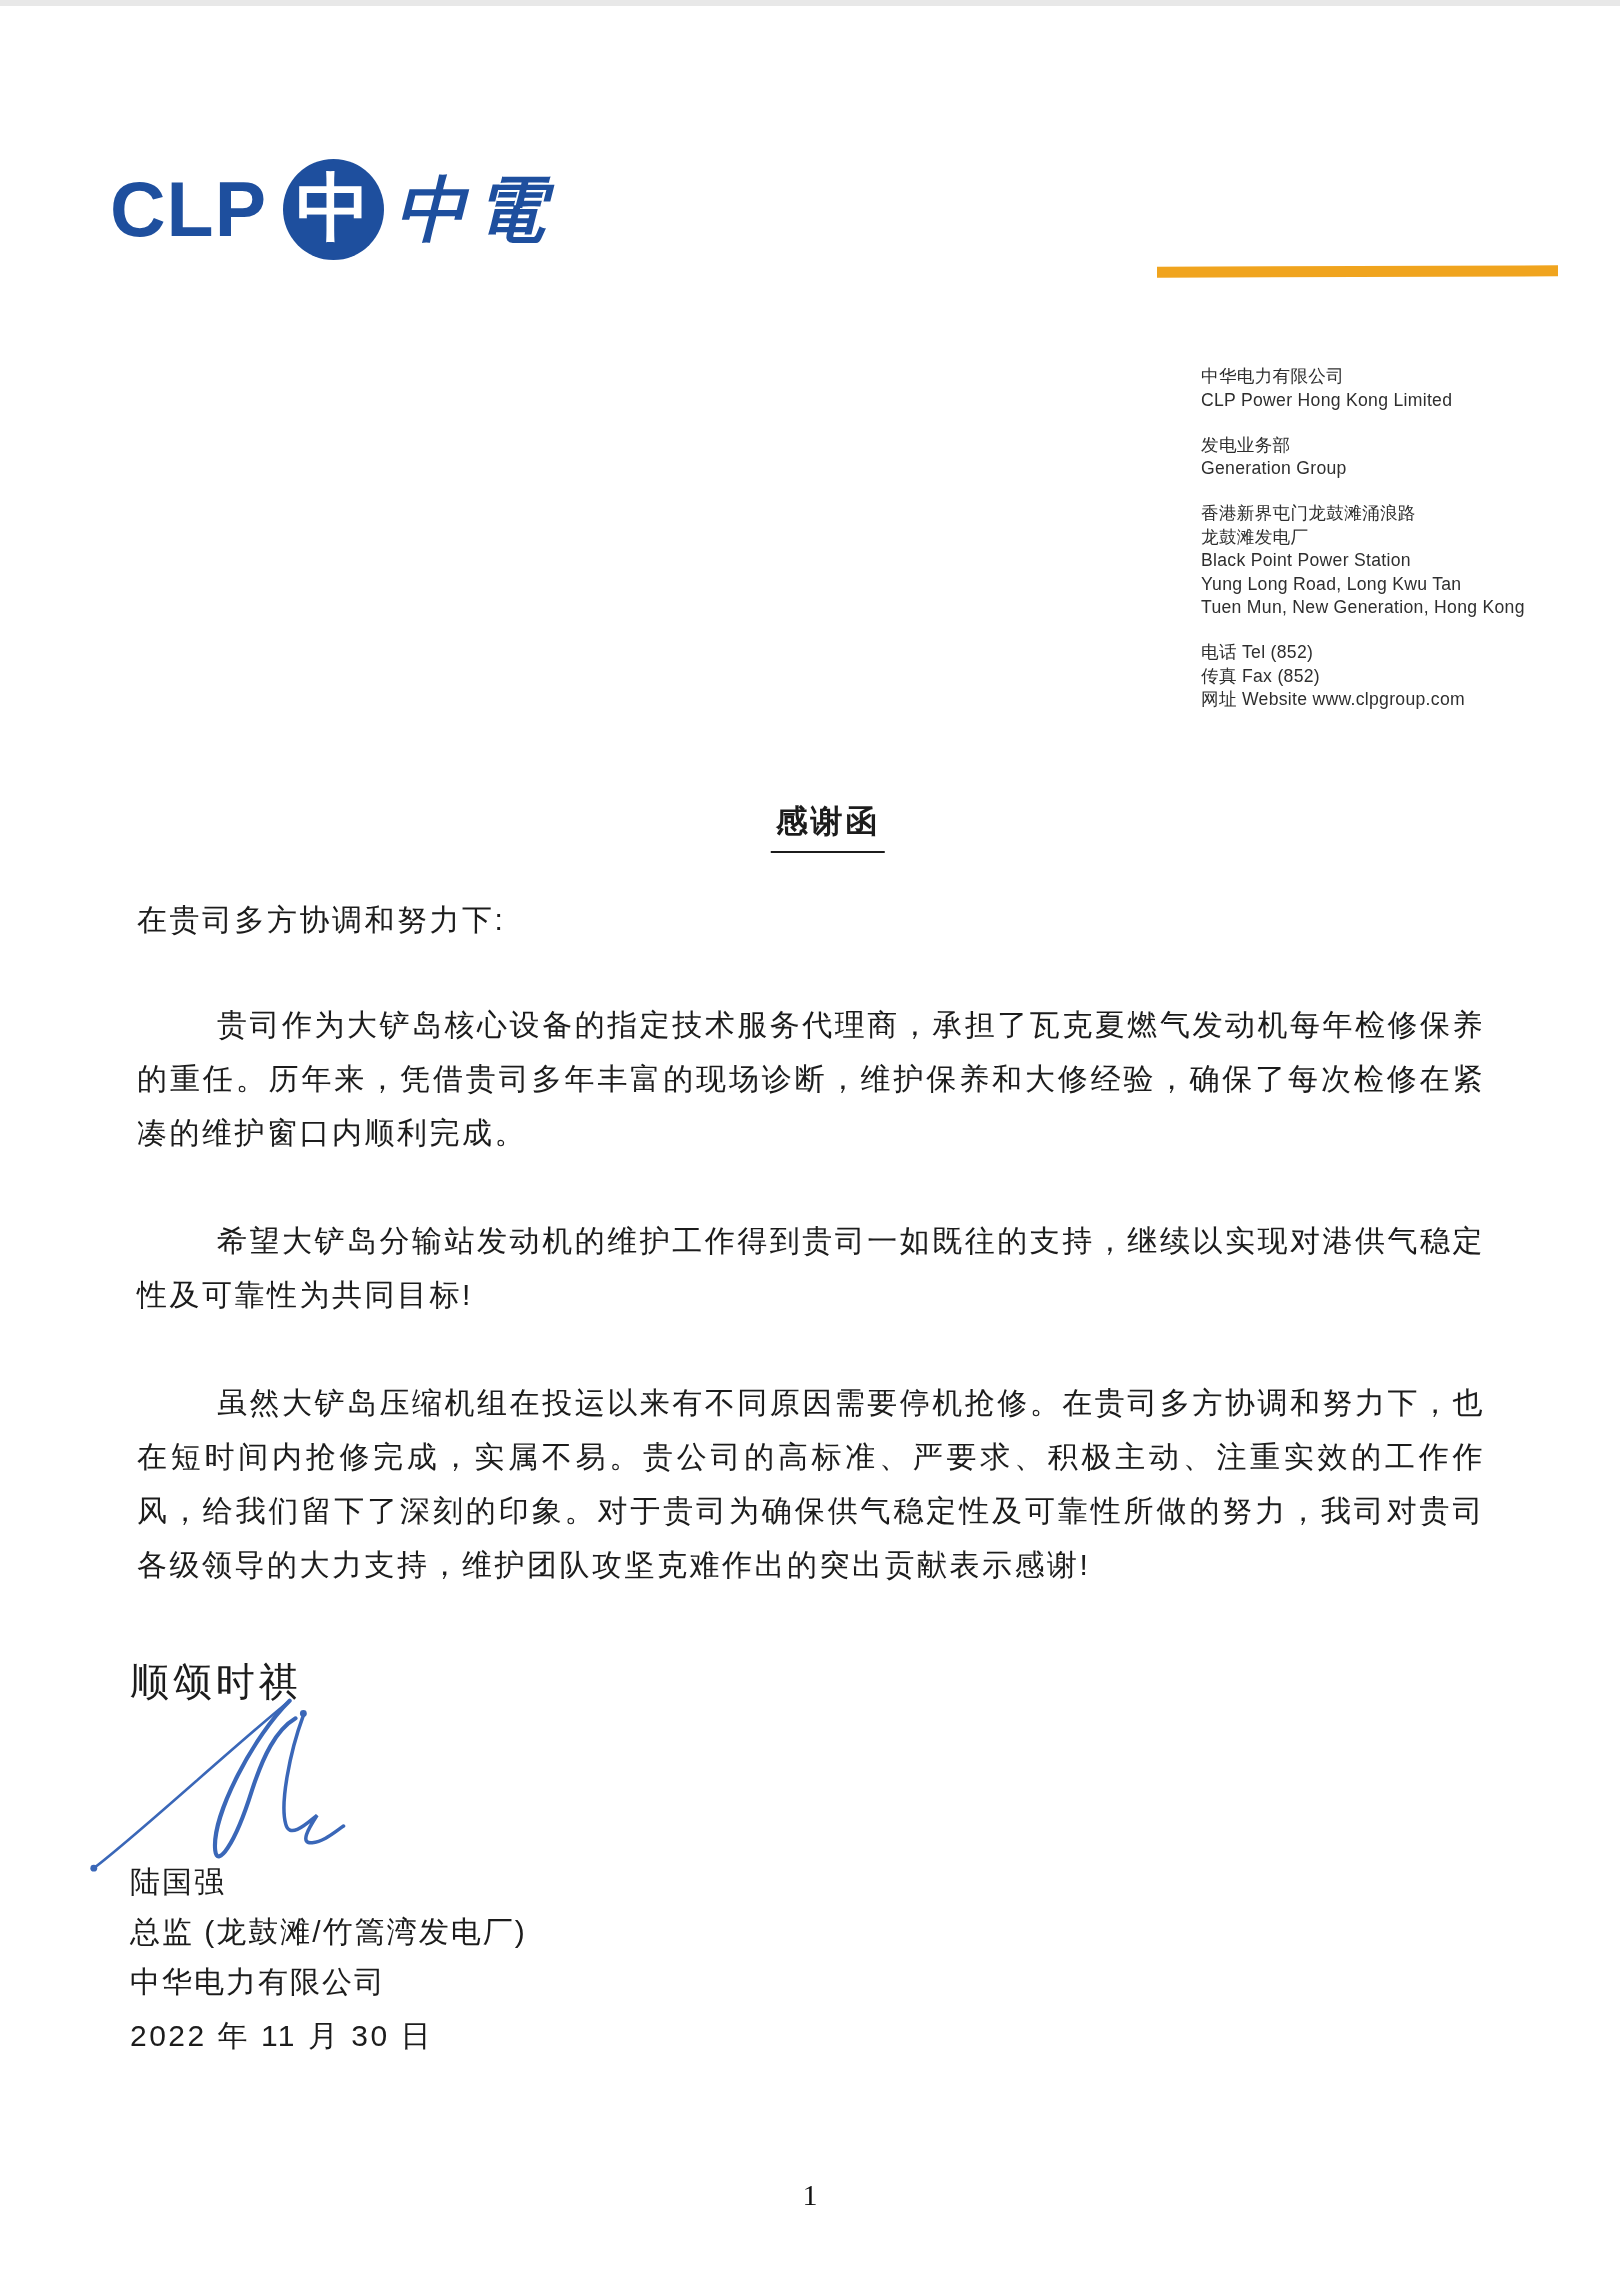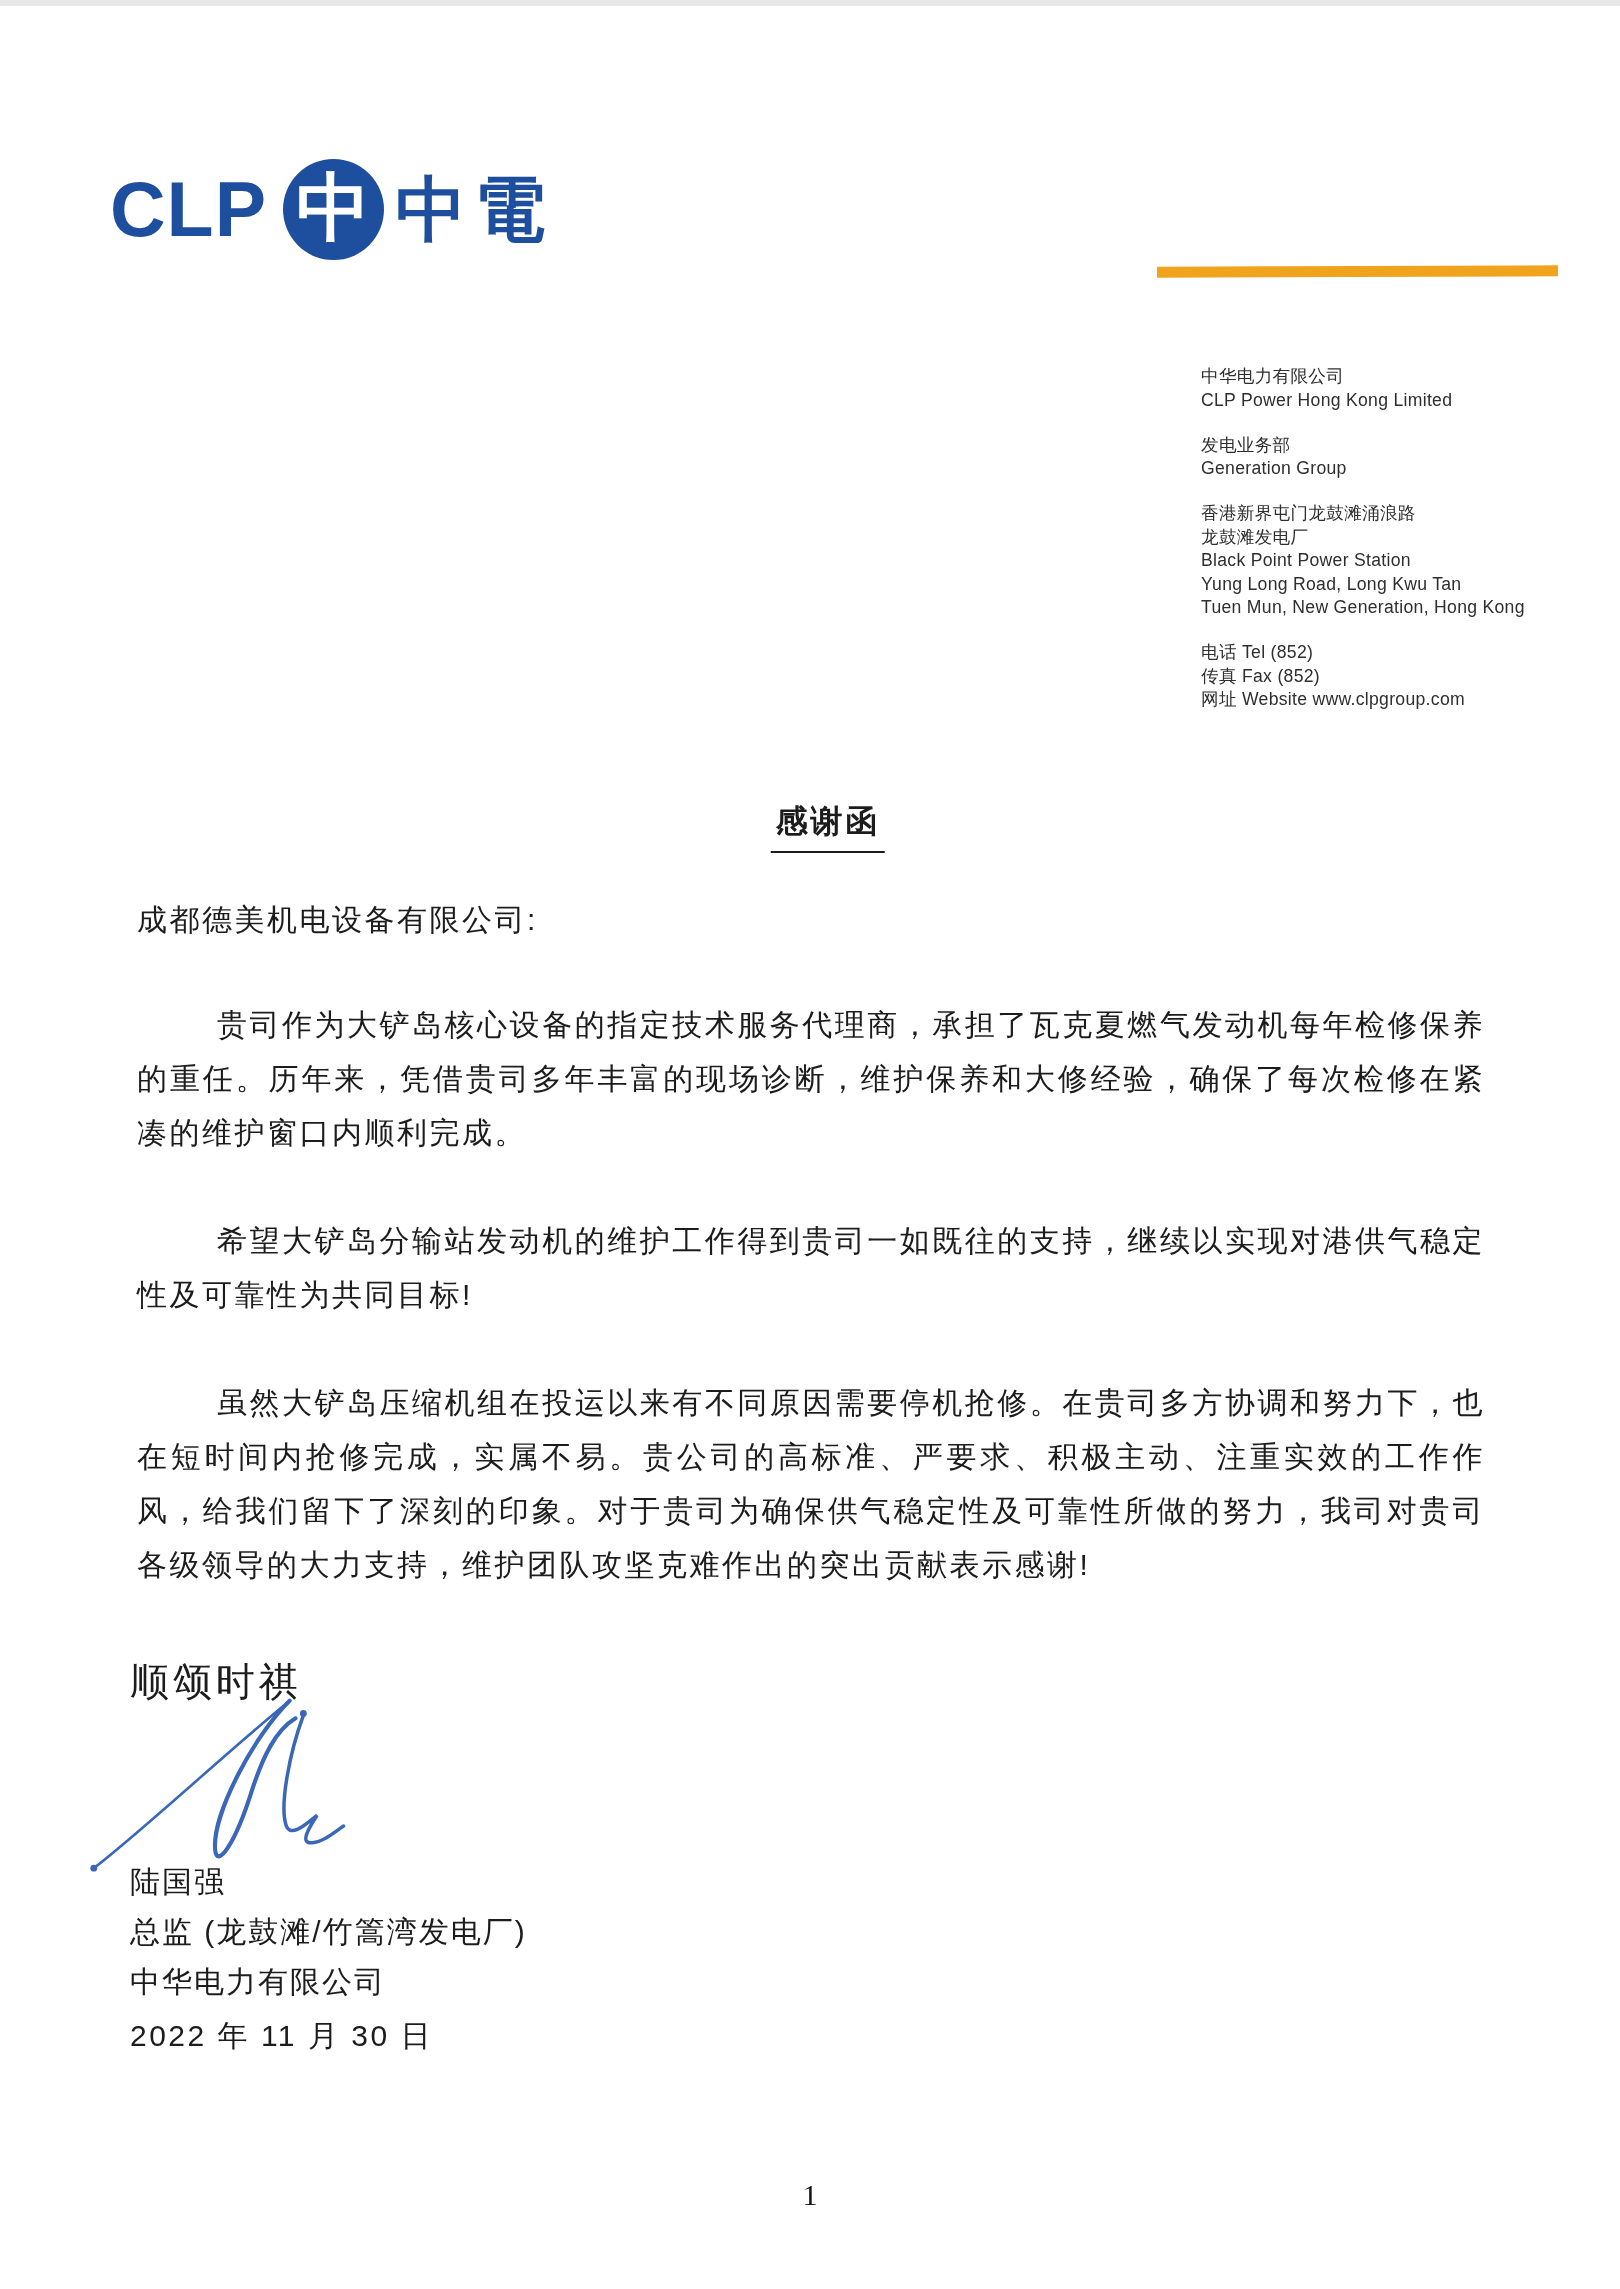--- a/index.html
+++ b/index.html
@@ -19,21 +19,21 @@
   }
   .logo-circle {
     width:101px; height:101px; border-radius:50%;
     background:#1e4f9e; margin:0 11.8px 0 15.7px;
     display:flex; align-items:center; justify-content:center;
   }
   .logo-circle .emblem {
     color:#ffffff; font-size:74px; font-weight:bold; line-height:1;
     padding-bottom:3.9px;
   }
-  .logo-cjk { font-size:71px; font-weight:bold; letter-spacing:7.8px; line-height:1; }
+  .logo-cjk { font-size:71px; font-weight:bold; letter-spacing:7.8px; line-height:1;font-style:italic; }
 
   .accent-bar {
     position:absolute; left:1157px; top:260px; width:401px; height:10.8px;
     background:#f0a41e; transform:rotate(-0.2deg);
   }
 
   .address {
     position:absolute; left:1201px; top:359px;
     font-size:17.6px; line-height:23.5px; color:#2e2e2e; letter-spacing:0.3px;
   }
@@ -111,21 +111,21 @@
     <div class="gap"></div>
     <div>电话 Tel  (852)</div>
     <div>传真 Fax (852)</div>
     <div>网址 Website www.clpgroup.com</div>
   </div>
 
 
   <div class="title">感谢函</div>
 
   <div class="body">
-    <div class="salutation">成都德美机电设备有限公司:</div>
+    <div class="salutation">在贵司多方协调和努力下:</div>
     <p>贵司作为大铲岛核心设备的指定技术服务代理商，承担了瓦克夏燃气发动机每年检修保养的重任。历年来，凭借贵司多年丰富的现场诊断，维护保养和大修经验，确保了每次检修在紧凑的维护窗口内顺利完成。</p>
     <p>希望大铲岛分输站发动机的维护工作得到贵司一如既往的支持，继续以实现对港供气稳定性及可靠性为共同目标!</p>
     <p>虽然大铲岛压缩机组在投运以来有不同原因需要停机抢修。在贵司多方协调和努力下，也在短时间内抢修完成，实属不易。贵公司的高标准、严要求、积极主动、注重实效的工作作风，给我们留下了深刻的印象。对于贵司为确保供气稳定性及可靠性所做的努力，我司对贵司各级领导的大力支持，维护团队攻坚克难作出的突出贡献表示感谢!</p>
   </div>
 
   <div class="closing">顺颂时祺</div>
 
   <svg class="signature-svg" width="284" height="216" viewBox="0 0 290 220" fill="none">
     <circle cx="10" cy="198" r="3.5" fill="#3a67b8"></circle>
     <path d="M10,198 C55,164 152,74 210,27" stroke-width="2.6" stroke-linecap="round" stroke="#3a67b8"></path>

